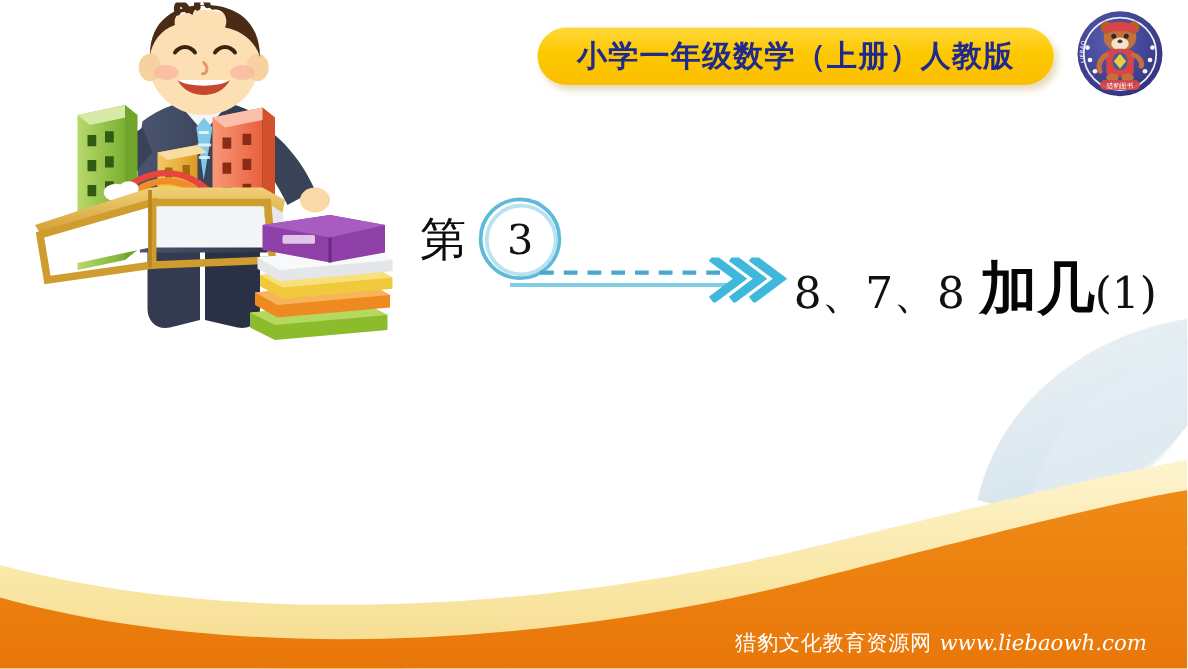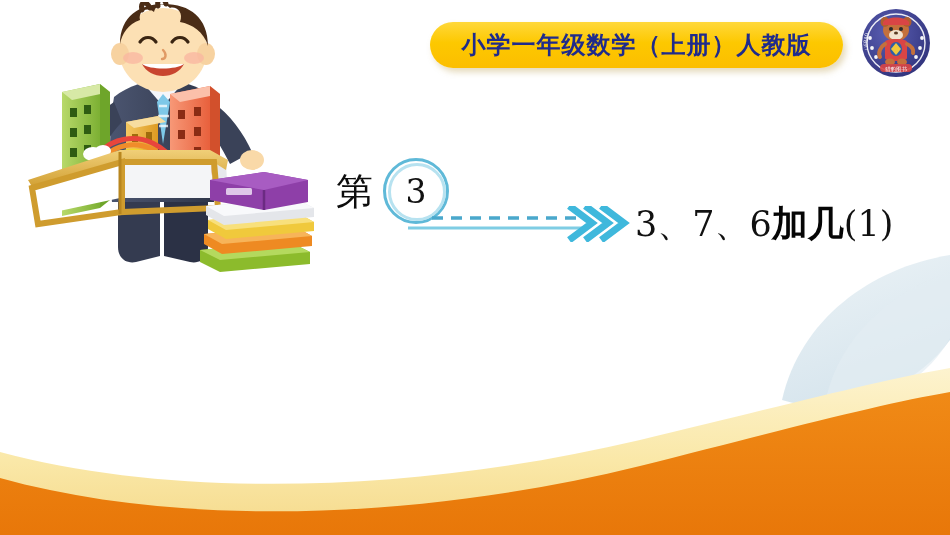--- a/index.html
+++ b/index.html
@@ -141,22 +141,23 @@
     white-space: nowrap;
   }
   .topic-nums {
     font-family: "DejaVu Serif", "Liberation Serif", serif;
     font-size: 35px;
     color: #111;
   }
   .topic-cn {
     font-family: "DejaVu Serif", "Liberation Serif", serif;
     font-weight: bold;
-    font-size: 36px;
+    font-size: 46px;
     color: #050505;
+    margin-left: 12px;
   }
 
   
   .watermark {
     position: absolute;
     left: 588px;
     top: 503px;
     white-space: nowrap;
     display: flex;
     align-items: baseline;
@@ -440,17 +441,21 @@
     <line x1="32" y1="12" x2="178" y2="12" stroke="#4aa8cc" stroke-width="3.4" stroke-dasharray="11 8"></line>
     <line x1="8" y1="22" x2="182" y2="22" stroke="#7fcde4" stroke-width="3.2"></line>
     <g fill="none" stroke="#3fb8dc" stroke-width="7" stroke-linecap="square">
       <polyline points="172,2 192,17 172,32"></polyline>
       <polyline points="188,2 208,17 188,32"></polyline>
       <polyline points="204,2 224,17 204,32"></polyline>
     </g>
   </svg>
 
   <div class="topic-title">
-    <span class="topic-nums">3、7、6</span><span class="topic-cn">加几</span><span class="topic-nums">(1)</span>
+    <span class="topic-nums">8、7、8</span><span class="topic-cn">加几</span><span class="topic-nums">(1)</span>
   </div>
 
+  <div class="watermark">
+    <span class="wm-cn">猎豹文化教育资源网</span>
+    <span class="wm-url">www.liebaowh.com</span>
+  </div>
 
 </div>
 
 </body></html>

